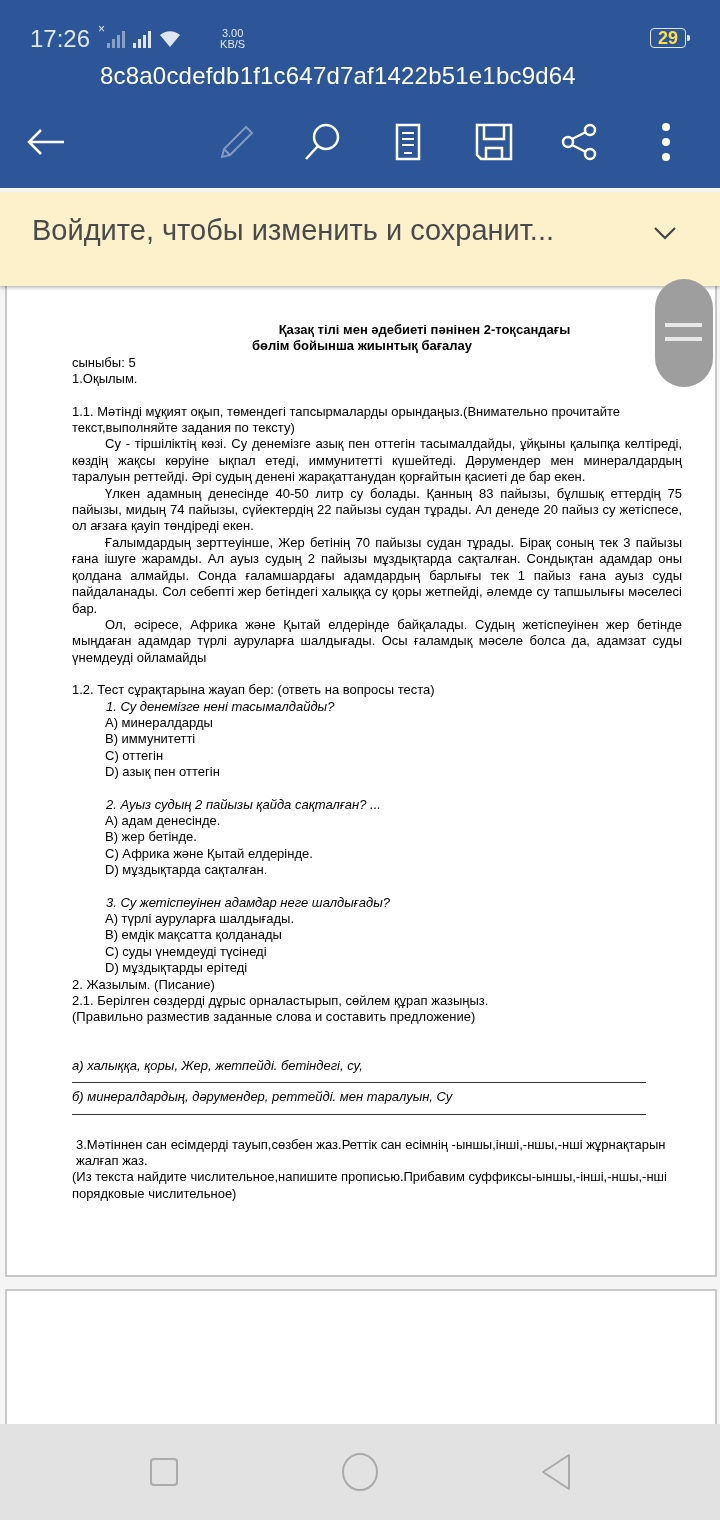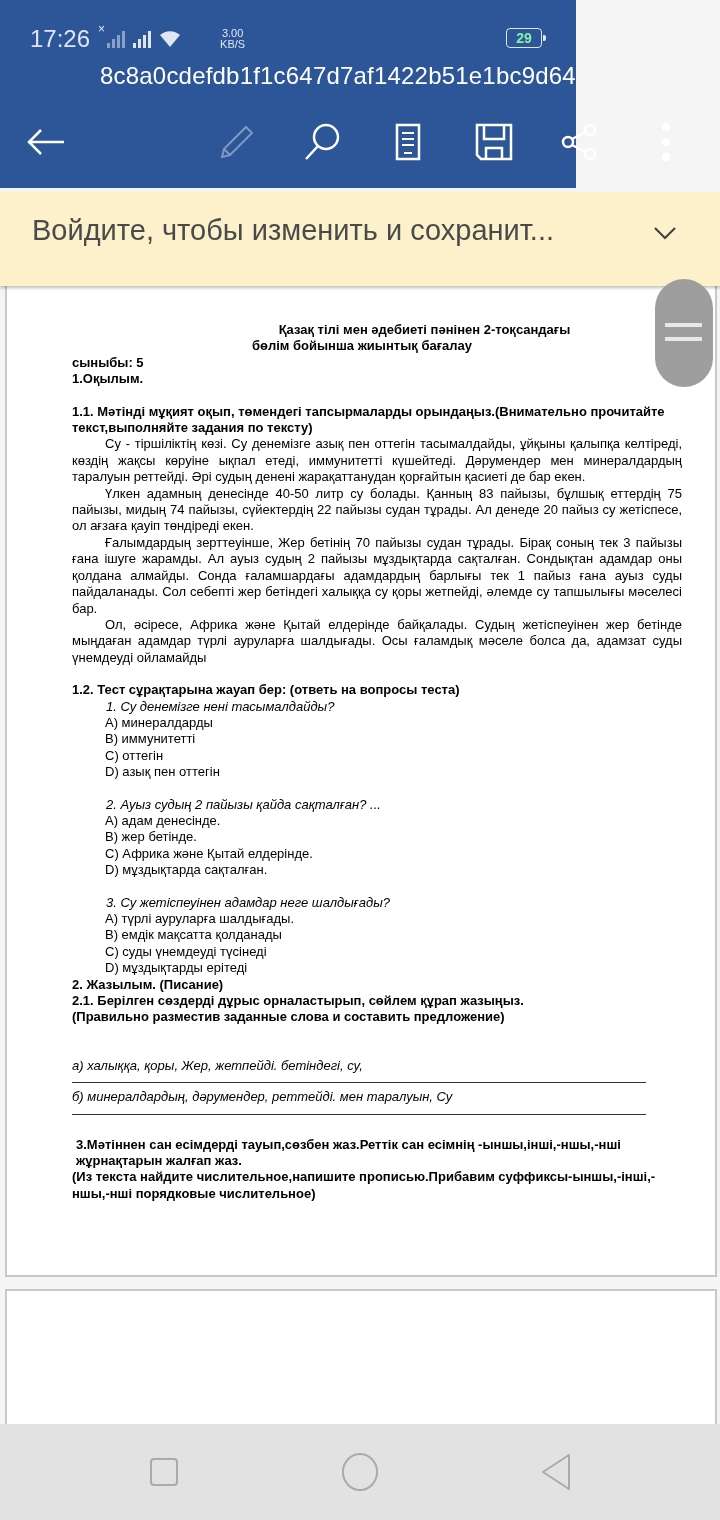--- a/index.html
+++ b/index.html
@@ -1,39 +1,39 @@
 <!DOCTYPE html>
 <html><head>
 <meta charset="utf-8">
 <style>
   html,body{margin:0;padding:0;}
   body{width:720px;height:1520px;position:relative;overflow:hidden;background:#f5f5f5;font-family:"Liberation Sans",sans-serif;}
-  .appbar{position:absolute;left:0;top:0;width:576px;height:188px;background:#2c5697;color:#fff;}
+  .appbar{position:absolute;left:0;top:0;width:720px;height:188px;background:#2c5697;color:#fff;}
   .status{position:absolute;left:30px;top:22px;height:34px;display:flex;align-items:center;gap:8px;color:#dfe6f2;}
   .status .time{font-size:24px;}
   .status .sig{display:flex;align-items:flex-end;gap:2px;height:18px;}
   .status .sig i{display:block;width:3px;background:#dfe6f2;}
   .status .sig.dim i{background:#8aa0c6;}
   .status .x{font-size:12px;margin-right:-6px;align-self:flex-start;}
   .status .speed{font-size:11px;line-height:11px;text-align:center;margin-left:31px;}
-  .battery{position:absolute;right:34px;top:28px;width:34px;height:18px;border:1.5px solid #dfe6f2;border-radius:4px;font-size:14px;font-weight:bold;color:#86efac;text-align:center;line-height:18px;}
+  .battery{position:absolute;right:34px;top:28px;width:34px;height:18px;border:1.5px solid #dfe6f2;border-radius:4px;font-size:18px;font-weight:bold;color:#fde047;text-align:center;line-height:18px;}
   .battery:after{content:"";position:absolute;right:-5px;top:6px;width:3px;height:6px;background:#dfe6f2;border-radius:0 2px 2px 0;}
   .doc-title{position:absolute;left:100px;top:62px;width:520px;font-size:24px;color:#fff;white-space:nowrap;overflow:hidden;letter-spacing:0.2px;}
   .toolbar{position:absolute;left:0;top:112px;width:720px;height:60px;}
   .tb{position:absolute;top:0;width:60px;height:60px;display:flex;align-items:center;justify-content:center;}
   .banner{position:absolute;left:0;top:192px;width:720px;height:94px;background:#fdf1cc;box-shadow:0 2px 3px rgba(0,0,0,0.25);z-index:2;}
   .banner-text{position:absolute;left:32px;top:22px;font-size:29px;color:#4a4a4a;}
   .banner-chev{position:absolute;right:40px;top:26px;width:30px;height:30px;}
   .page{position:absolute;left:5px;top:270px;width:708px;height:1003px;background:#fff;border:2px solid #c8c8c8;}
   .page2{position:absolute;left:5px;top:1289px;width:708px;height:200px;background:#fff;border:2px solid #c8c8c8;}
   .scroll-thumb{position:absolute;left:655px;top:279px;width:58px;height:108px;background:#9e9e9e;border-radius:29px;z-index:3;}
   .scroll-thumb i{position:absolute;left:10px;width:37px;height:4px;background:#e8e8e8;}
   .doc{position:absolute;left:72px;top:322px;width:610px;font-size:13px;line-height:16.4px;color:#000000;}
   .doc .title{font-weight:bold;text-align:center;padding-left:95px;}
-  .doc .b{font-weight:bold;}
+  .doc .b{font-weight:normal;}
   .doc p{margin:0;text-align:justify;text-indent:33px;}
   .doc .q{font-style:italic;padding-left:34px;}
   .doc .opt{padding-left:33px;}
   .doc .gap{height:16px;}
   .doc .it{font-style:italic;}
   .doc .line{border-bottom:1px solid #333;width:574px;height:8px;margin-bottom:6px;}
   .navbar{position:absolute;left:0;top:1424px;width:720px;height:96px;background:#e2e2e2;}
   .nav{position:absolute;top:28px;width:60px;height:40px;display:flex;align-items:center;justify-content:center;}
 </style>
 </head>

